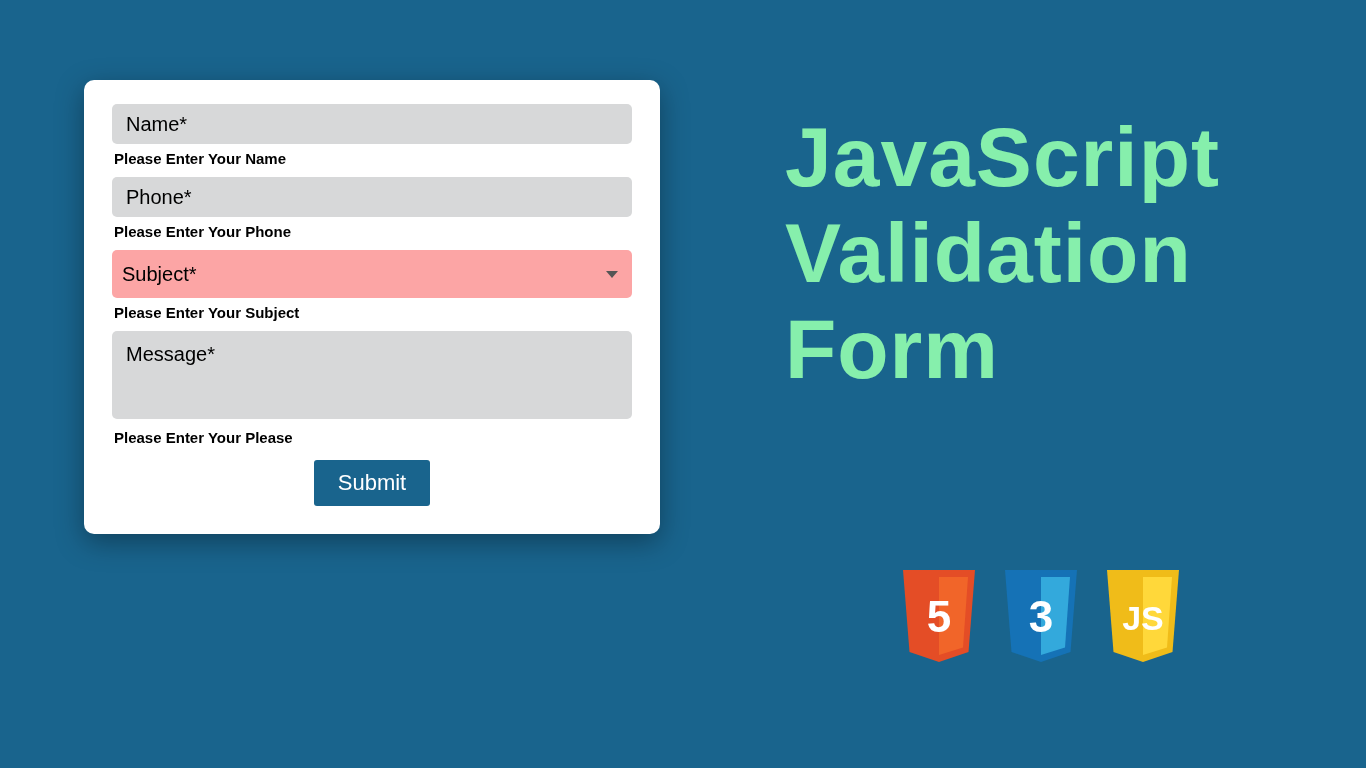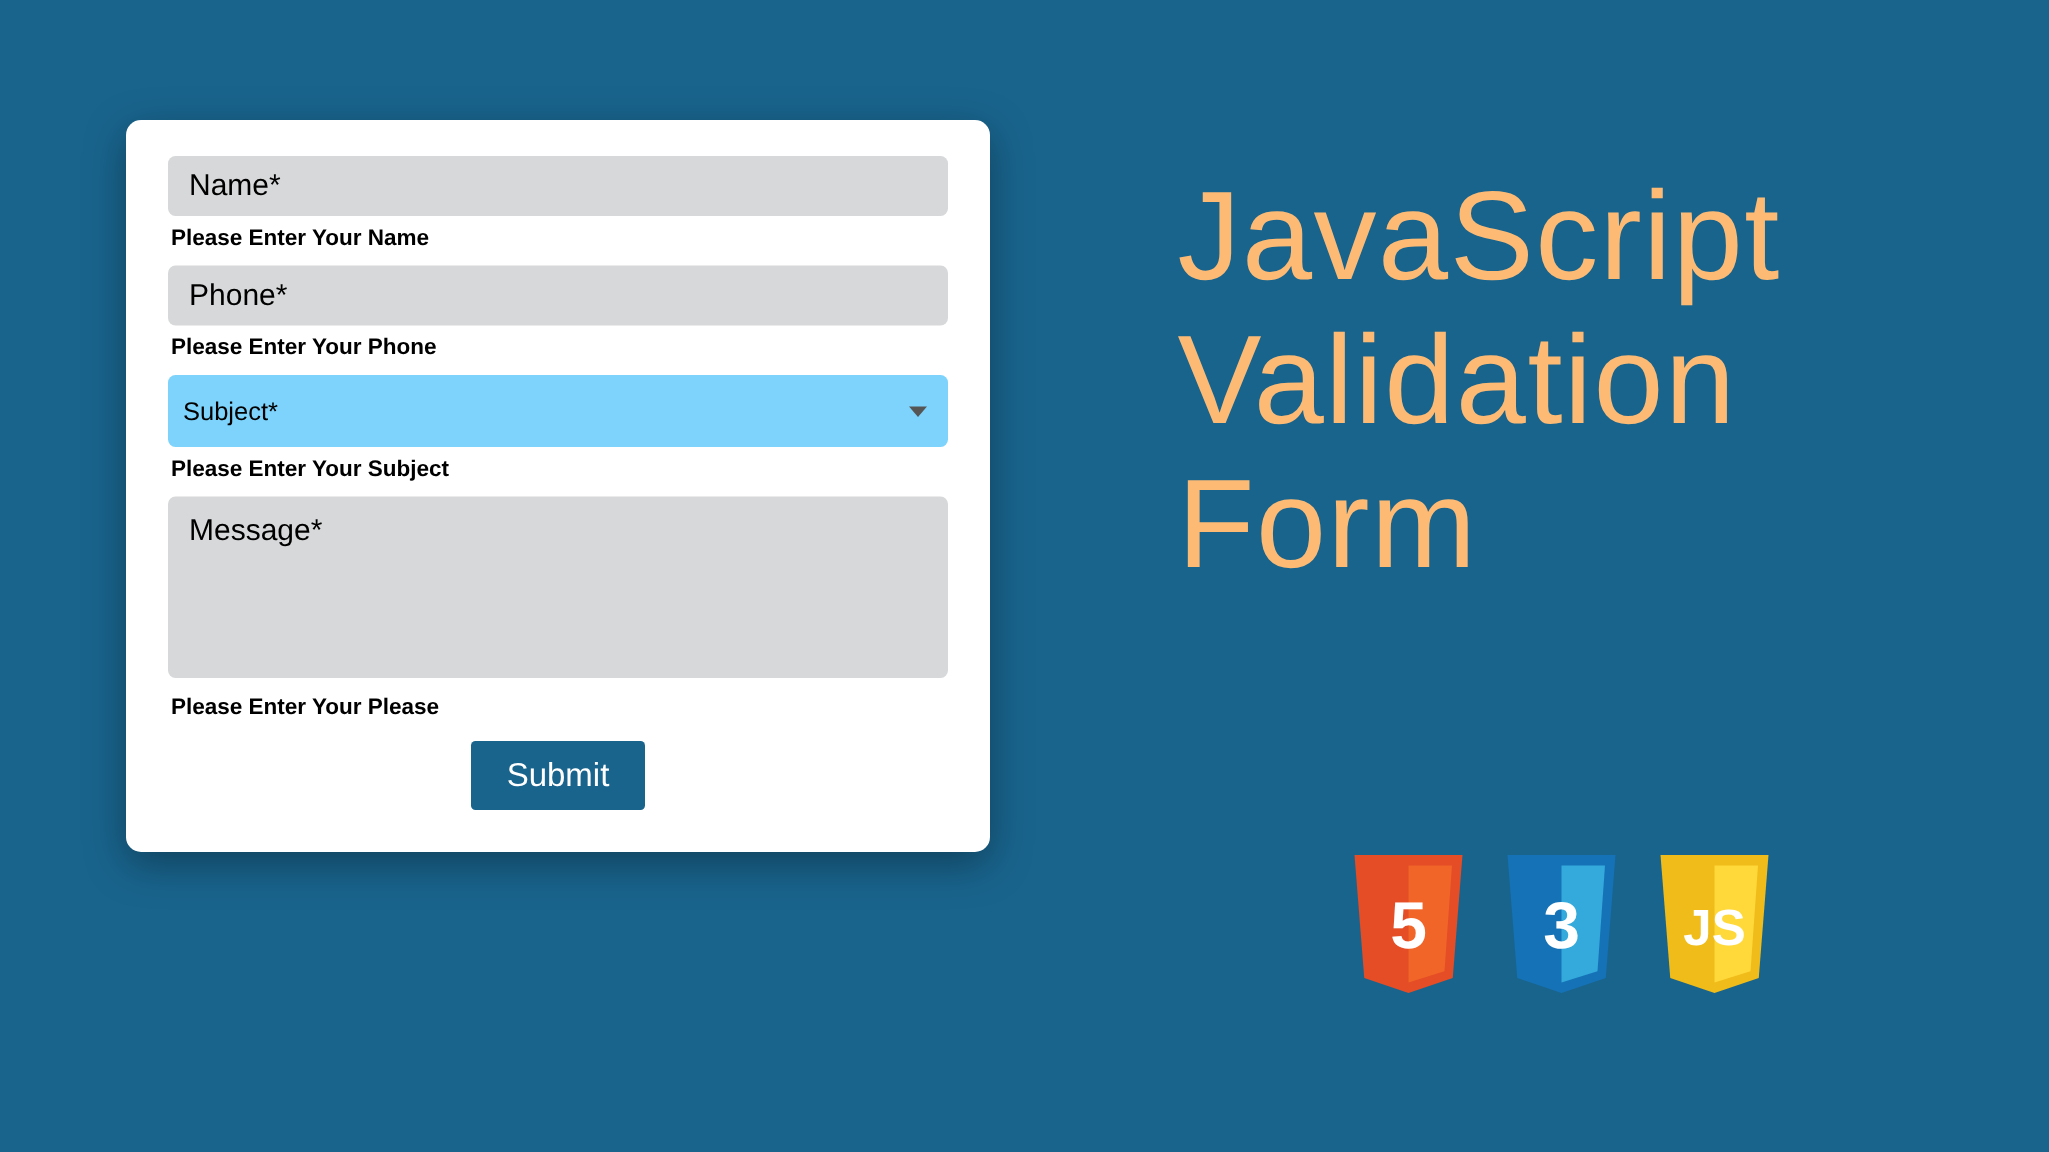--- a/index.html
+++ b/index.html
@@ -2,28 +2,28 @@
 <html><head>
 <meta charset="utf-8">
 <style>
 *{margin:0;padding:0;box-sizing:border-box}
 body{width:1366px;height:768px;background:#19648d;font-family:Arial,Helvetica,sans-serif;overflow:hidden;position:relative}
 .card{position:absolute;left:84px;top:80px;width:576px;background:#fff;border-radius:10px;padding:24px 28px 28px;box-shadow:0 8px 28px rgba(0,0,0,.35)}
 .field{margin-bottom:6px}
 .inp{width:100%;height:40px;background:#d7d8d9;border:none;border-radius:5px;padding:0 14px;font-size:20px;color:#000;font-family:inherit;outline:none}
 .inp::placeholder{color:#000}
 .err{color:#000000;font-size:15px;font-weight:bold;margin:4px 0 10px 2px}
-.sel{width:100%;height:48px;background:#7dd3fc;border:none;border-radius:5px;padding:0 10px;font-size:17px;color:#000;font-family:inherit;outline:none;appearance:none;-webkit-appearance:none;position:relative}
+.sel{width:100%;height:48px;background:#fca5a5;border:none;border-radius:5px;padding:0 10px;font-size:20px;color:#000;font-family:inherit;outline:none;appearance:none;-webkit-appearance:none;position:relative}
 .sel-wrap{position:relative}
 .sel-wrap::after{content:"";position:absolute;right:14px;top:21px;width:0;height:0;border-left:6px solid transparent;border-right:6px solid transparent;border-top:7px solid #555;pointer-events:none}
-.ta{width:100%;height:121px;background:#d7d8d9;border:none;border-radius:5px;padding:12px 14px;font-size:20px;color:#000;font-family:inherit;outline:none;resize:none}
+.ta{width:100%;height:88px;background:#d7d8d9;border:none;border-radius:5px;padding:12px 14px;font-size:20px;color:#000;font-family:inherit;outline:none;resize:none}
 .ta::placeholder{color:#000}
 .btnwrap{text-align:center;margin-top:14px}
 .btn{display:inline-block;background:#19648d;color:#fff;border:none;border-radius:3px;font-size:22px;padding:10px 24px;cursor:pointer;font-family:inherit}
-.title{position:absolute;left:785px;top:110px;color:#fdba74;font-size:84px;font-weight:normal;line-height:1.14;letter-spacing:1px}
+.title{position:absolute;left:785px;top:110px;color:#86efac;font-size:84px;font-weight:bold;line-height:1.14;letter-spacing:1px}
 .icons{position:absolute;left:895px;top:570px;display:flex;gap:14px}
 .shield{width:88px;height:100px;position:relative}
 .shield svg{width:100%;height:100%}
 </style>
 </head>
 <body>
 
 <div class="card">
   <div class="field">
     <input class="inp" placeholder="Name*" style="">

